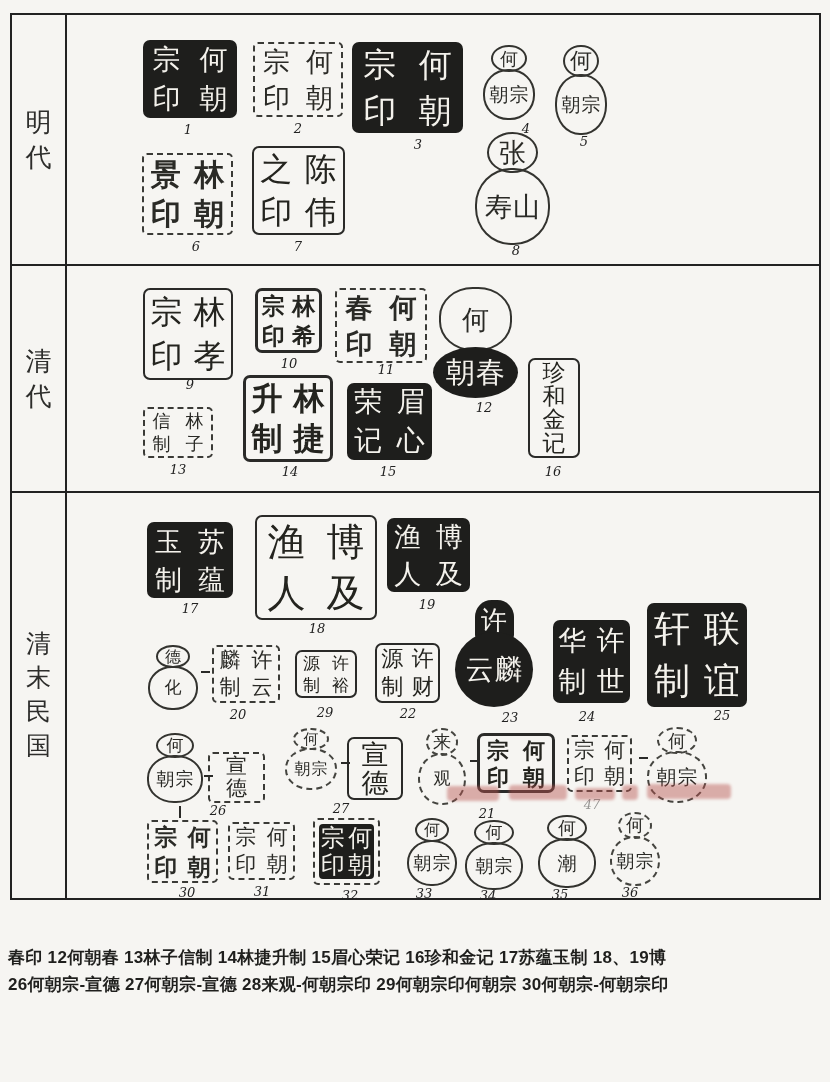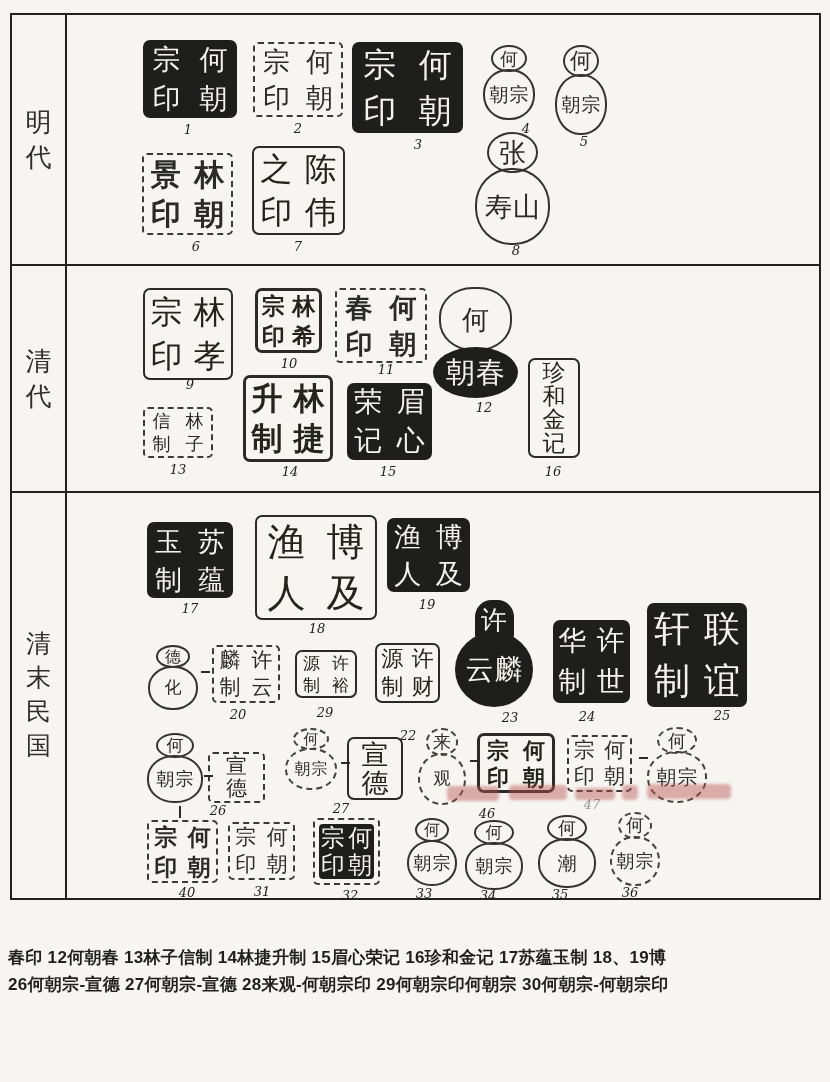--- a/index.html
+++ b/index.html
@@ -342,21 +342,21 @@
       </div>
       <div class="seal-group">
         <div class="seal sq outline" style="left: 375px; top: 643px; width: 65px; height: 60px;">
           <div class="grid4">
             <div class="sealchar" style="font-size: 22px;">源</div>
             <div class="sealchar" style="font-size: 22px;">许</div>
             <div class="sealchar" style="font-size: 22px;">制</div>
             <div class="sealchar" style="font-size: 22px;">财</div>
           </div>
         </div>
-        <div class="num" style="left: 394px; top: 706px; margin-top: 22px;">22</div>
+        <div class="num" style="left: 394px; top: 706px;">22</div>
       </div>
       <div class="seal-group">
         <div class="seal vase solid" style="left: 455px; top: 600px; width: 78px; height: 107px;">
           <div class="gh">
             <div class="sealchar" style="font-size: 26px;">许</div>
           </div>
           <div class="gb">
             <div class="gbrow">
               <div class="sealchar" style="font-size: 28px;">云</div>
               <div class="sealchar" style="font-size: 28px;">麟</div>
@@ -442,21 +442,21 @@
         </div>
         <div class="seal sq outline bold b3" style="left: 477px; top: 733px; width: 78px; height: 60px;">
           <div class="grid4">
             <div class="sealchar" style="font-size: 22px;">宗</div>
             <div class="sealchar" style="font-size: 22px;">何</div>
             <div class="sealchar" style="font-size: 22px;">印</div>
             <div class="sealchar" style="font-size: 22px;">朝</div>
           </div>
         </div>
         <div class="conn h" style="left: 470px; top: 760px;"></div>
-        <div class="num" style="left: 473px; top: 806px;">46</div>
+        <div class="num" style="left: 473px; top: 806px;">21</div>
       </div>
       <div class="seal-group">
         <div class="seal sq dashed" style="left: 567px; top: 735px; width: 65px; height: 57px;">
           <div class="grid4">
             <div class="sealchar" style="font-size: 21px;">宗</div>
             <div class="sealchar" style="font-size: 21px;">何</div>
             <div class="sealchar" style="font-size: 21px;">印</div>
             <div class="sealchar" style="font-size: 21px;">朝</div>
           </div>
         </div>
@@ -477,21 +477,21 @@
       <div class="seal-group">
         <div class="seal sq dashed bold" style="left: 147px; top: 820px; width: 71px; height: 63px;">
           <div class="grid4">
             <div class="sealchar" style="font-size: 23px;">宗</div>
             <div class="sealchar" style="font-size: 23px;">何</div>
             <div class="sealchar" style="font-size: 23px;">印</div>
             <div class="sealchar" style="font-size: 23px;">朝</div>
           </div>
         </div>
         <div class="conn v" style="left: 179px; top: 806px;"></div>
-        <div class="num" style="left: 173px; top: 885px;">40</div>
+        <div class="num" style="left: 173px; top: 885px;">30</div>
       </div>
       <div class="seal-group">
         <div class="seal sq dashed" style="left: 228px; top: 822px; width: 67px; height: 58px;">
           <div class="grid4">
             <div class="sealchar" style="font-size: 21px;">宗</div>
             <div class="sealchar" style="font-size: 21px;">何</div>
             <div class="sealchar" style="font-size: 21px;">印</div>
             <div class="sealchar" style="font-size: 21px;">朝</div>
           </div>
         </div>

